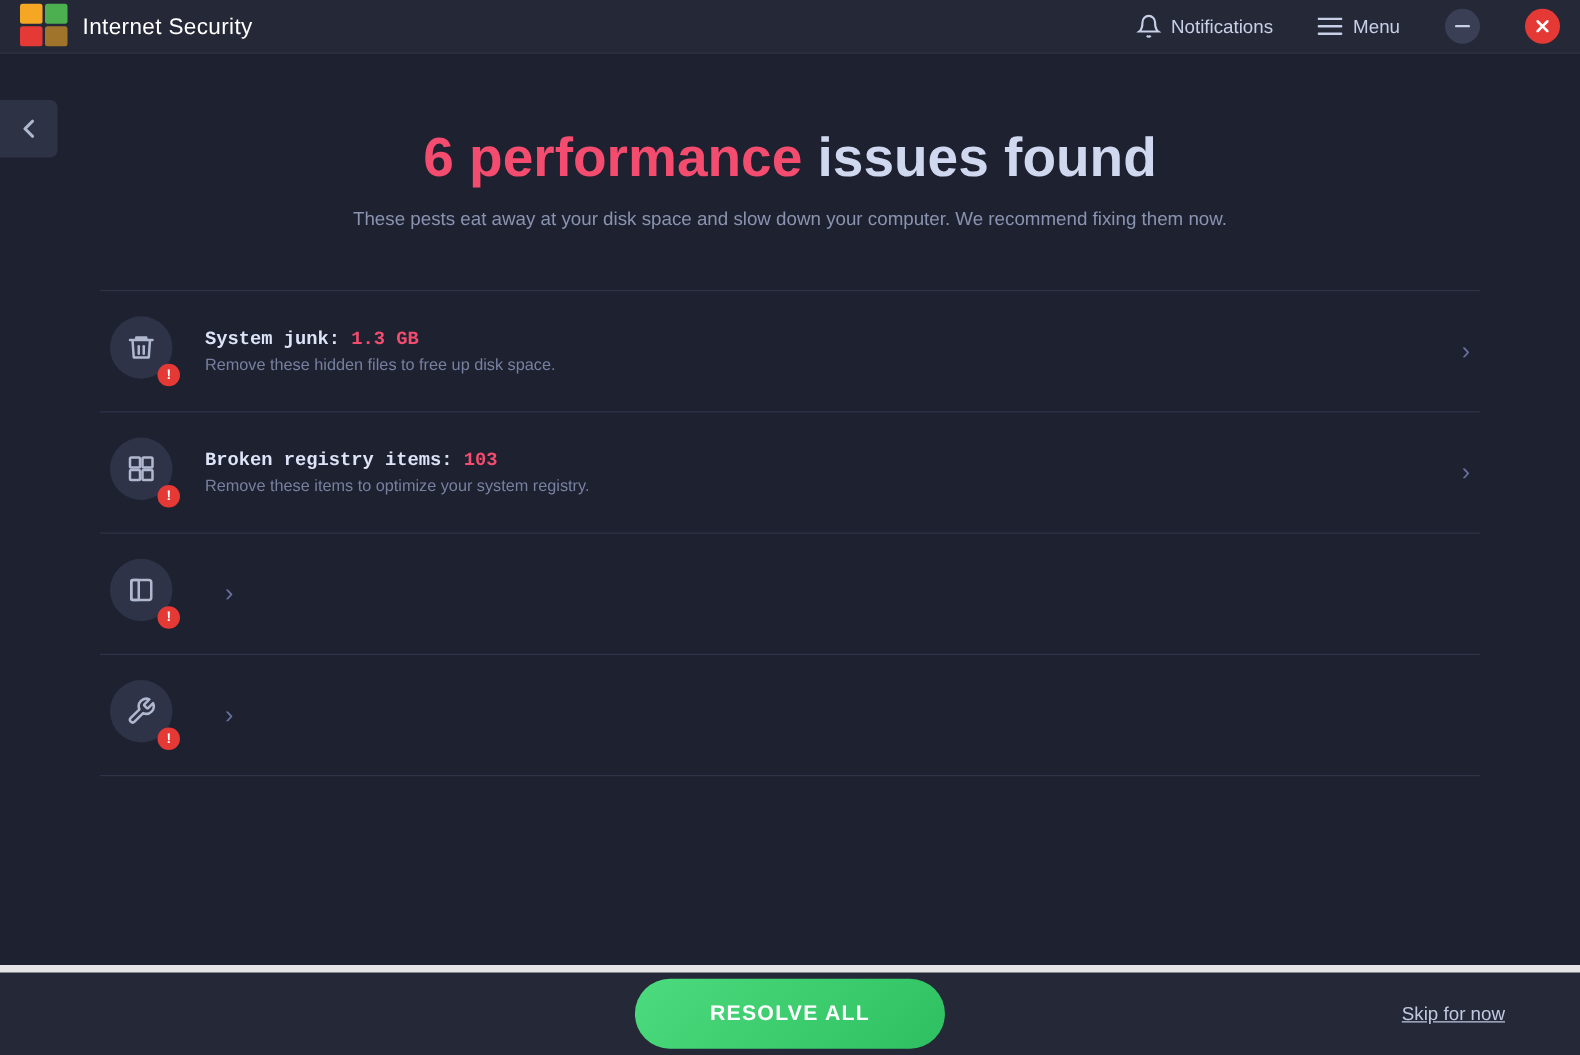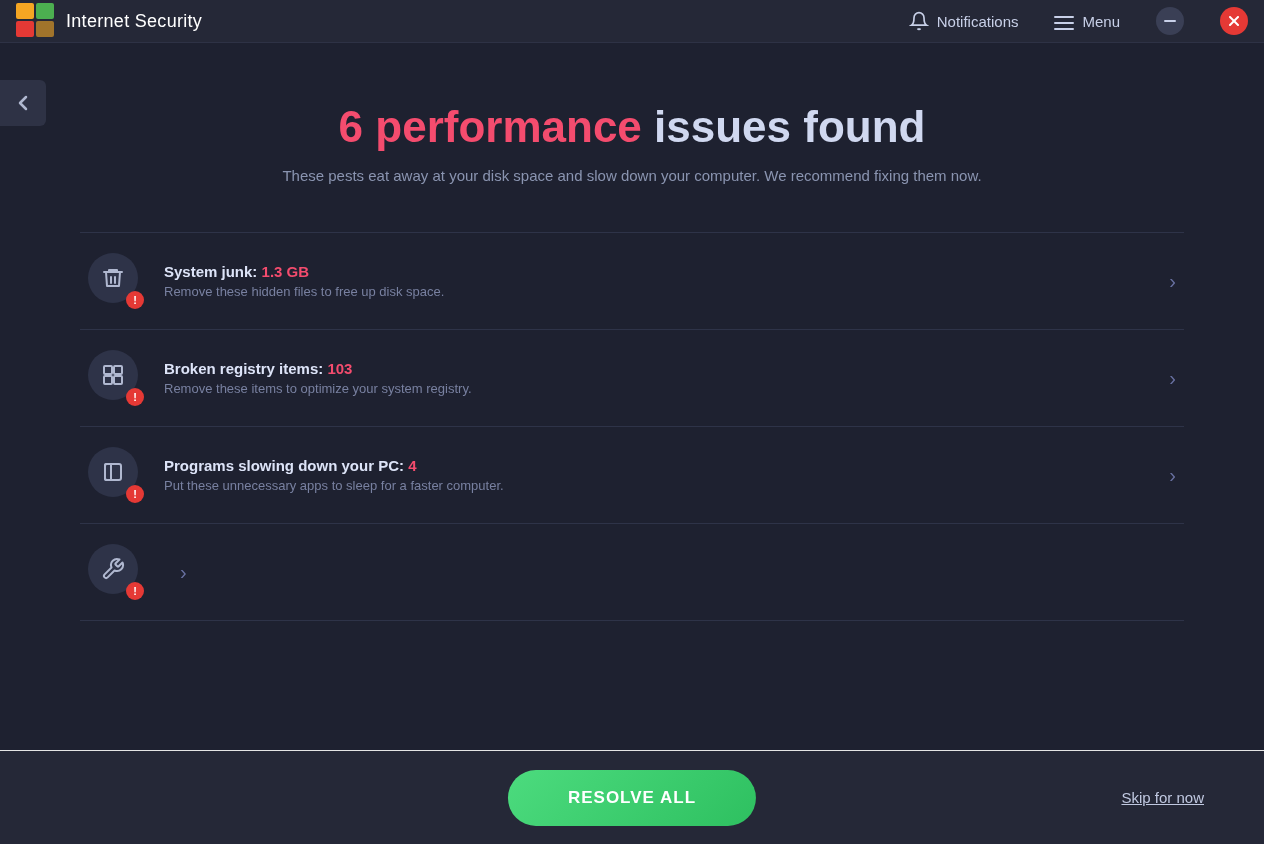--- a/index.html
+++ b/index.html
@@ -70,21 +70,21 @@
       cursor: pointer;
       color: #b0b8d0;
       font-size: 15px;
       background: none;
       border: none;
       color: #c8d0e8;
     }
 
     .menu-btn {
       display: flex;
-      align-items: flex-end;
+      align-items: center;
       gap: 8px;
       cursor: pointer;
       color: #c8d0e8;
       font-size: 15px;
       background: none;
       border: none;
     }
 
     .win-btn {
       width: 28px;
@@ -219,20 +219,21 @@
 
     .issue-text {
       flex: 1;
     }
 
     .issue-title {
       font-size: 15px;
       font-weight: 600;
       color: #dde4f8;
       margin-bottom: 4px;
+      font-family: Liberation Mono, monospace;
     }
 
     .issue-title-value {
       color: #f44c6e;
     }
 
     .issue-desc {
       font-size: 13px;
       color: #7880a0;
     }
@@ -242,23 +243,23 @@
       font-size: 20px;
       margin-left: 16px;
     }
 
     
     .footer-bar {
       position: absolute;
       bottom: 0;
       left: 0;
       right: 0;
-      height: 94px;
+      height: 72px;
       background-color: #252837;
-      border-top: 1px solid #e5e5e5;
+      border-top: 6px solid #e5e5e5;
       display: flex;
       align-items: center;
       justify-content: center;
     }
 
     .resolve-btn {
       background: linear-gradient(135deg, #4cdb7e, #2ec060);
       color: #ffffff;
       font-size: 17px;
       font-weight: 700;
@@ -393,27 +394,20 @@
     <div class="issue-item">
       <div class="issue-icon-wrap">
         <div class="issue-icon-bg">
           <svg viewBox="0 0 24 24">
             <rect x="4" y="4" width="16" height="16" rx="2" fill="none" stroke="#b0b8d0" stroke-width="2"></rect>
             <rect x="4" y="4" width="6" height="16" rx="1" fill="none" stroke="#b0b8d0" stroke-width="2"></rect>
           </svg>
         </div>
         <div class="issue-badge">!</div>
       </div>
-      <div class="issue-text">
-        <div class="issue-title">
-          <span>Programs slowing down your PC:</span>
-          <span class="issue-title-value"> 4</span>
-        </div>
-        <div class="issue-desc">Put these unnecessary apps to sleep for a faster computer.</div>
-      </div>
       <div class="issue-chevron">›</div>
     </div>
 
     <div class="issue-item">
       <div class="issue-icon-wrap">
         <div class="issue-icon-bg">
           <svg viewBox="0 0 24 24">
             <path d="M14.7 6.3a1 1 0 0 0 0 1.4l1.6 1.6a1 1 0 0 0 1.4 0l3.77-3.77a6 6 0 0 1-7.94 7.94l-6.91 6.91a2.12 2.12 0 0 1-3-3l6.91-6.91a6 6 0 0 1 7.94-7.94l-3.76 3.76z" fill="none" stroke="#b0b8d0" stroke-width="2" stroke-linecap="round" stroke-linejoin="round"></path>
           </svg>
         </div>

